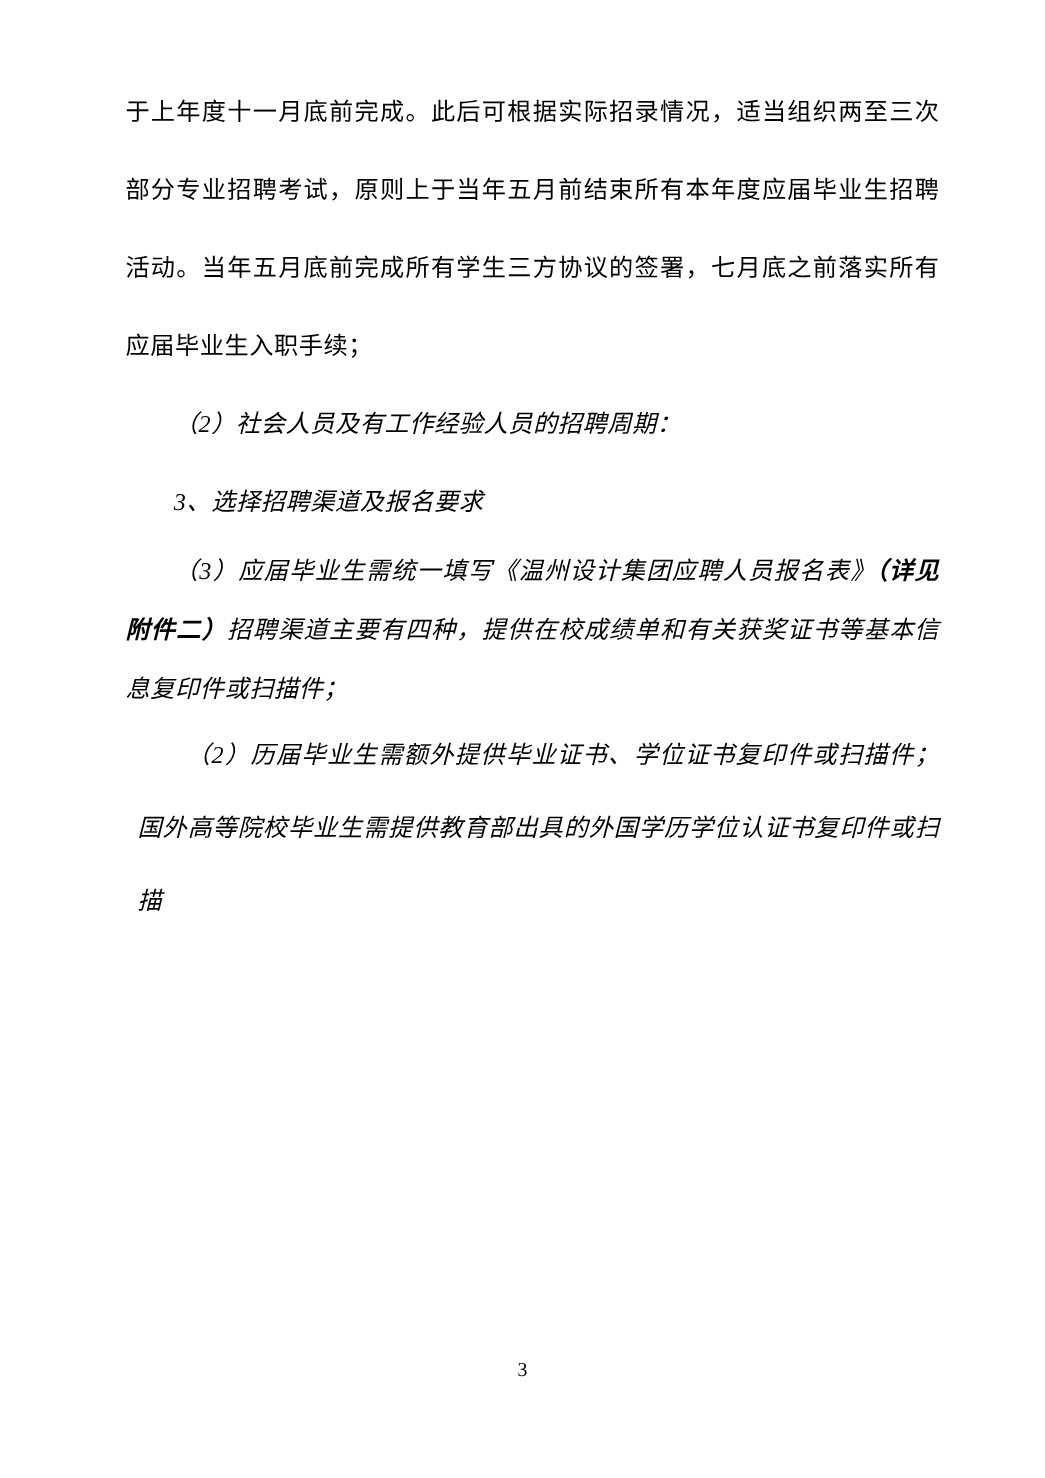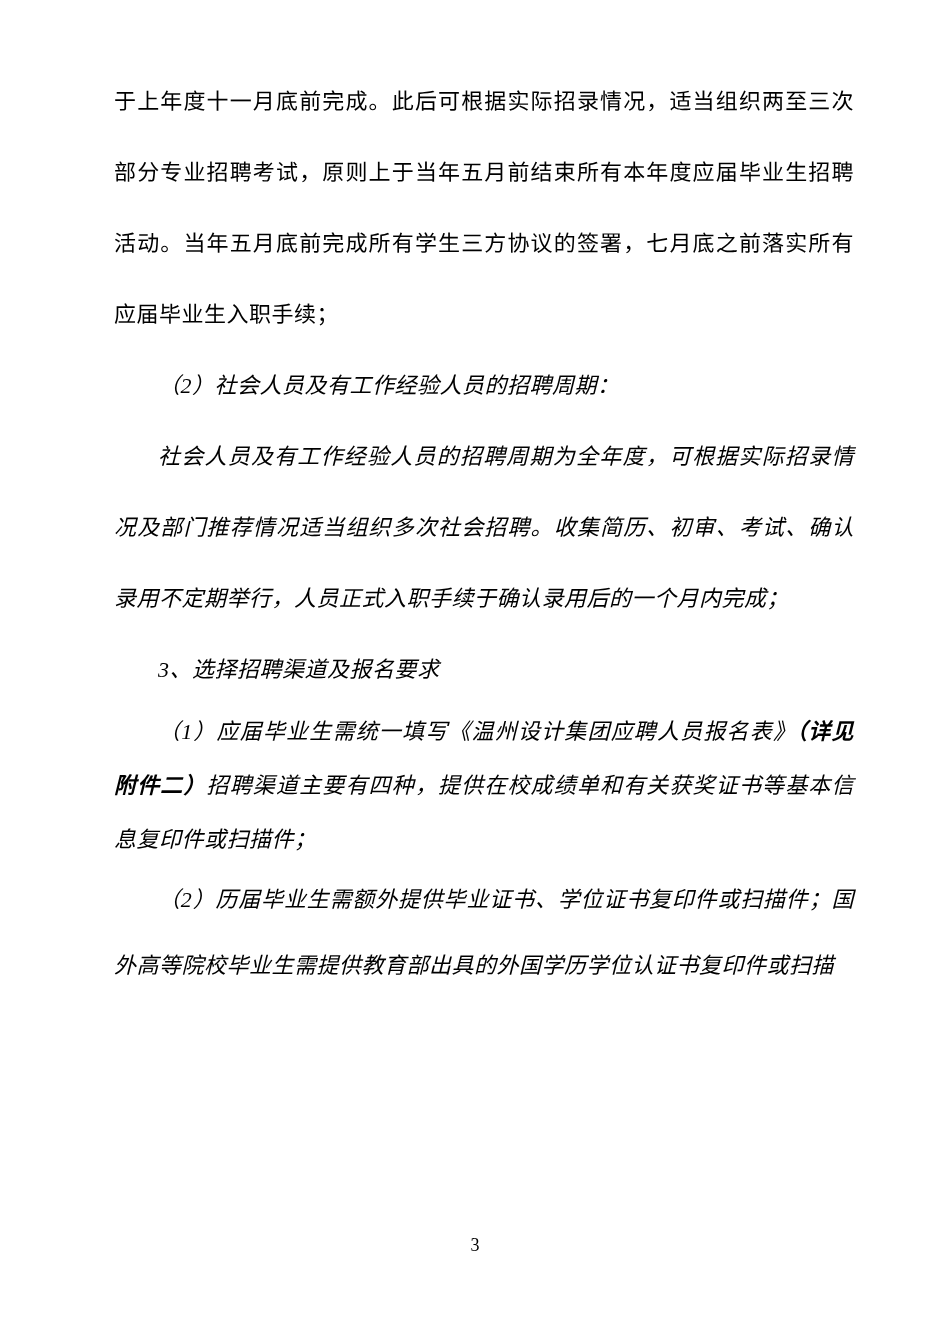--- a/index.html
+++ b/index.html
@@ -26,21 +26,21 @@
     text-align: justify;
     text-justify: inter-ideograph;
   }
   .para {
     font-size: 22px;
     letter-spacing: 0.5px;
     margin: 0;
   }
   .para.wide   { line-height: 71px; }
   .para.narrow { line-height: 54px; }
-  .para.medium { line-height: 66px; }
+  .para.medium { line-height: 66px; margin-left: 11px; }
   .para.indent { text-indent: 2em; font-style: italic; }
   .run-bold { font-weight: bold; }
   .page-footer {
     position: absolute;
     left: 0;
     bottom: 88px;
     width: 100%;
     text-align: center;
   }
   .page-number {
@@ -49,21 +49,20 @@
   }
 </style>
 </head>
 <body>
 
 <div class="page">
   <div class="doc-body">
 
   <p class="para wide"><span>于上年度十一月底前完成。此后可根据实际招录情况，适当组织两至三次部分专业招聘考试，原则上于当年五月前结束所有本年度应届毕业生招聘活动。当年五月底前完成所有学生三方协议的签署，七月底之前落实所有应届毕业生入职手续；</span></p>
       <p class="para wide indent"><span>（2）社会人员及有工作经验人员的招聘周期：</span></p>
-      <p class="para wide indent"><span>社会人员及有工作经验人员的招聘周期为全年度，可根据实际招录情况及部门推荐情况适当组织多次社会招聘。收集简历、初审、考试、确认录用不定期举行，人员正式入职手续于确认录用后的一个月内完成；</span></p>
       <p class="para wide indent"><span>3、选择招聘渠道及报名要求</span></p>
-      <p class="para narrow indent"><span>（1）应届毕业生需统一填写《温州设计集团应聘人员报名表》</span><span class="run-bold">（详见附件二）</span><span>招聘渠道主要有四种，提供在校成绩单和有关获奖证书等基本信息复印件或扫描件；</span></p>
+      <p class="para narrow indent"><span>（3）应届毕业生需统一填写《温州设计集团应聘人员报名表》</span><span class="run-bold">（详见附件二）</span><span>招聘渠道主要有四种，提供在校成绩单和有关获奖证书等基本信息复印件或扫描件；</span></p>
       <p class="para medium indent"><span>（2）历届毕业生需额外提供毕业证书、学位证书复印件或扫描件；国外高等院校毕业生需提供教育部出具的外国学历学位认证书复印件或扫描</span></p>
     </div>
   <div class="page-footer">
     <span class="page-number">3</span>
   </div>
 </div>
 
 </body></html>

